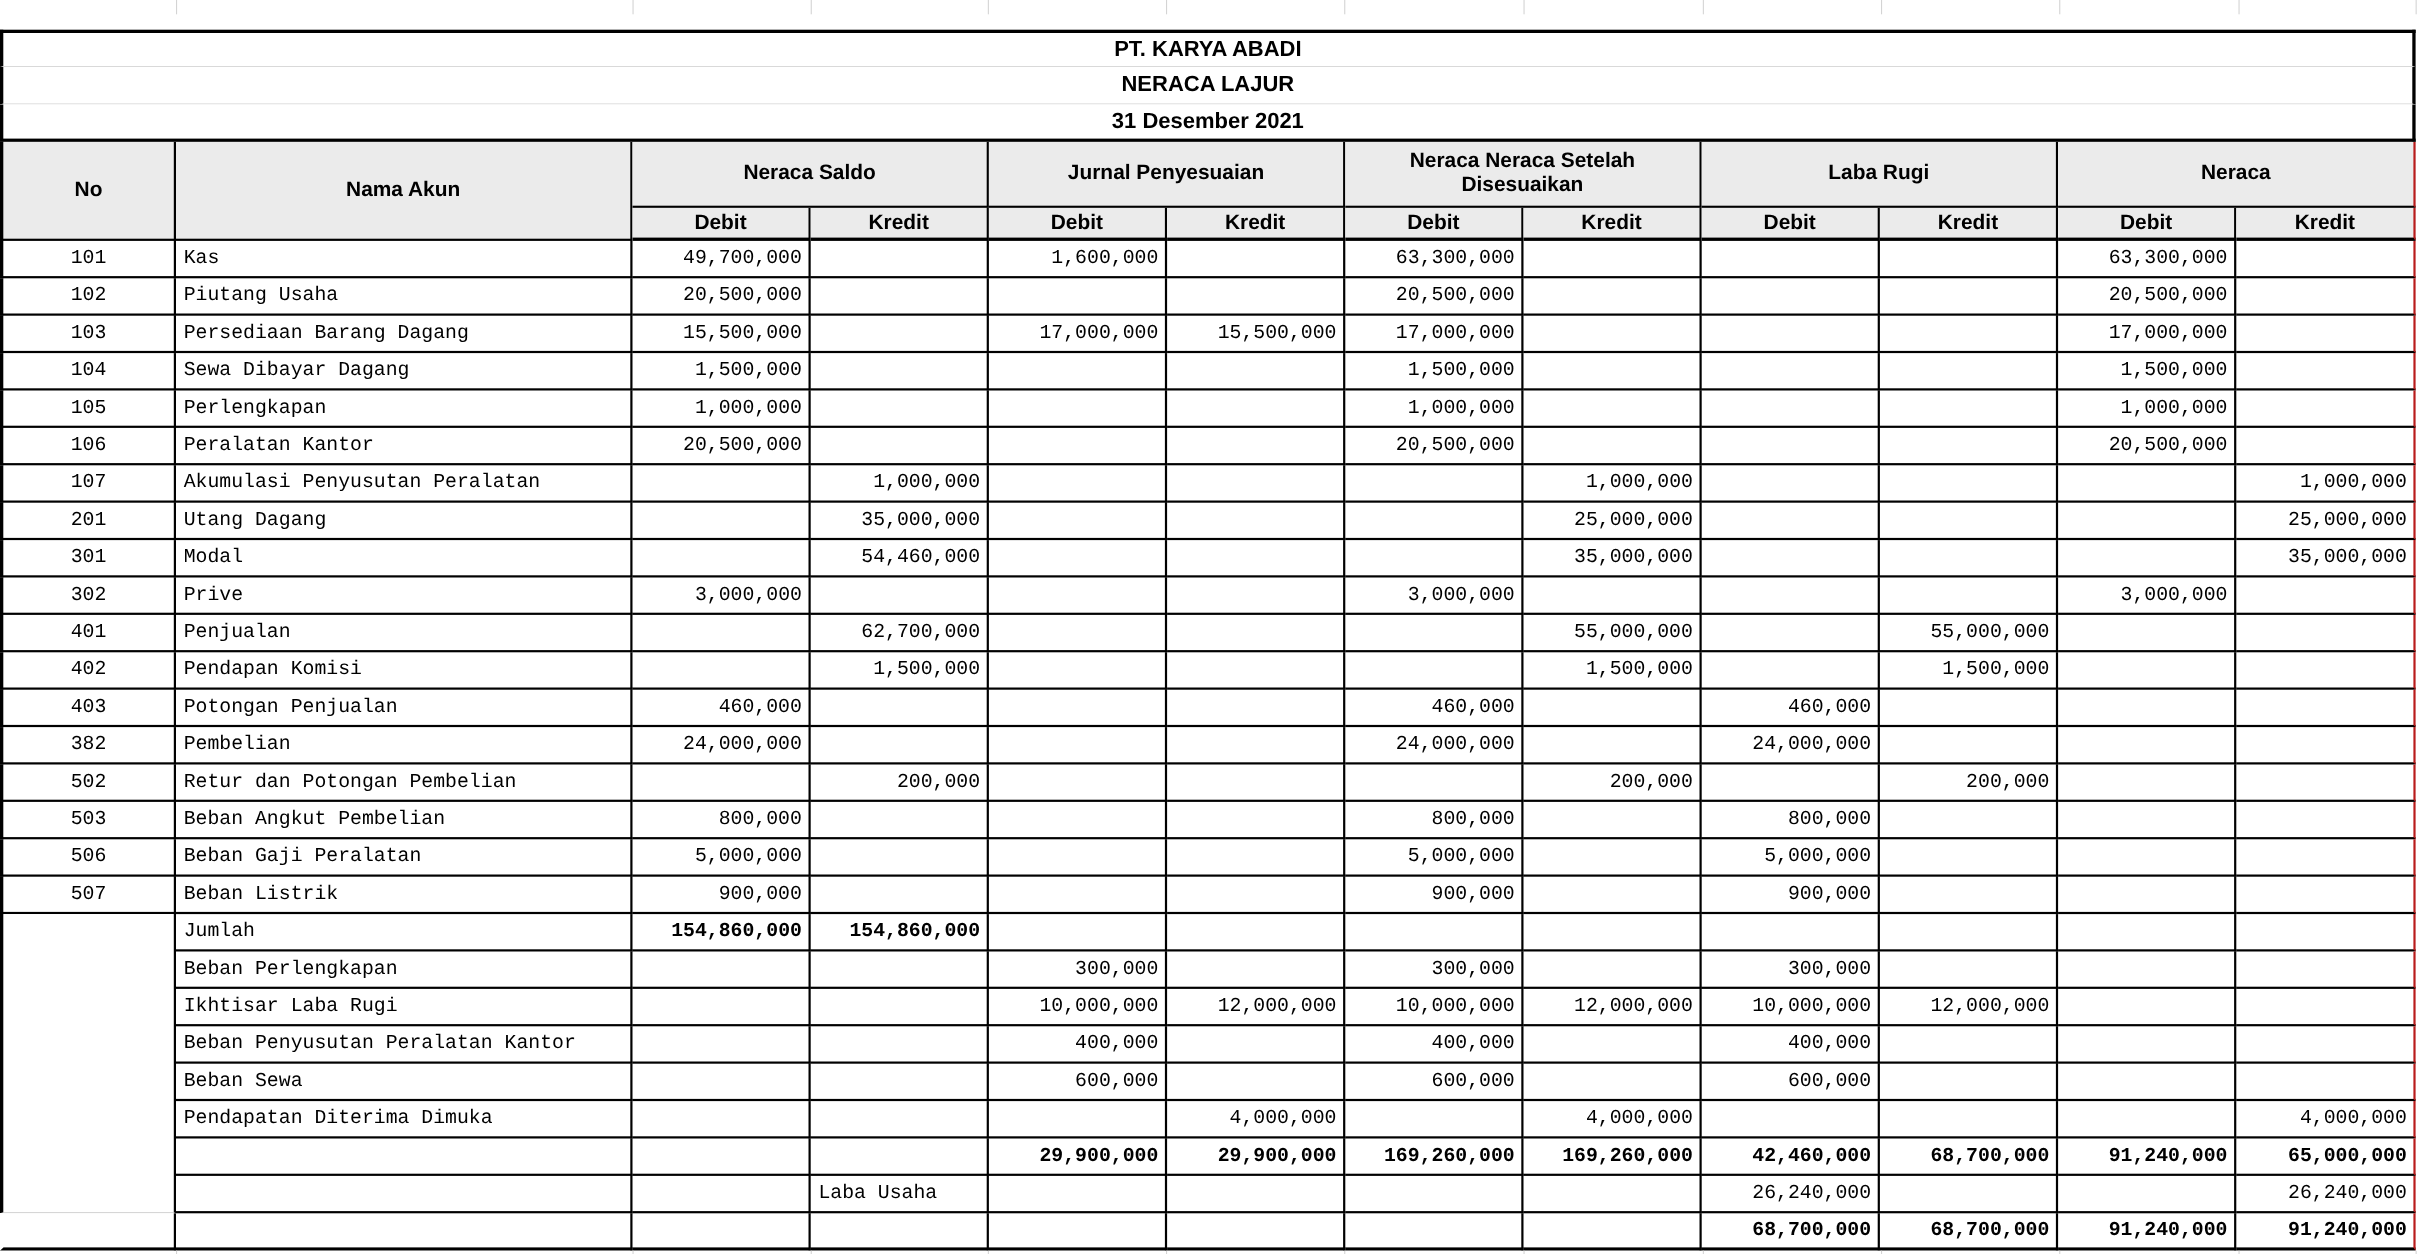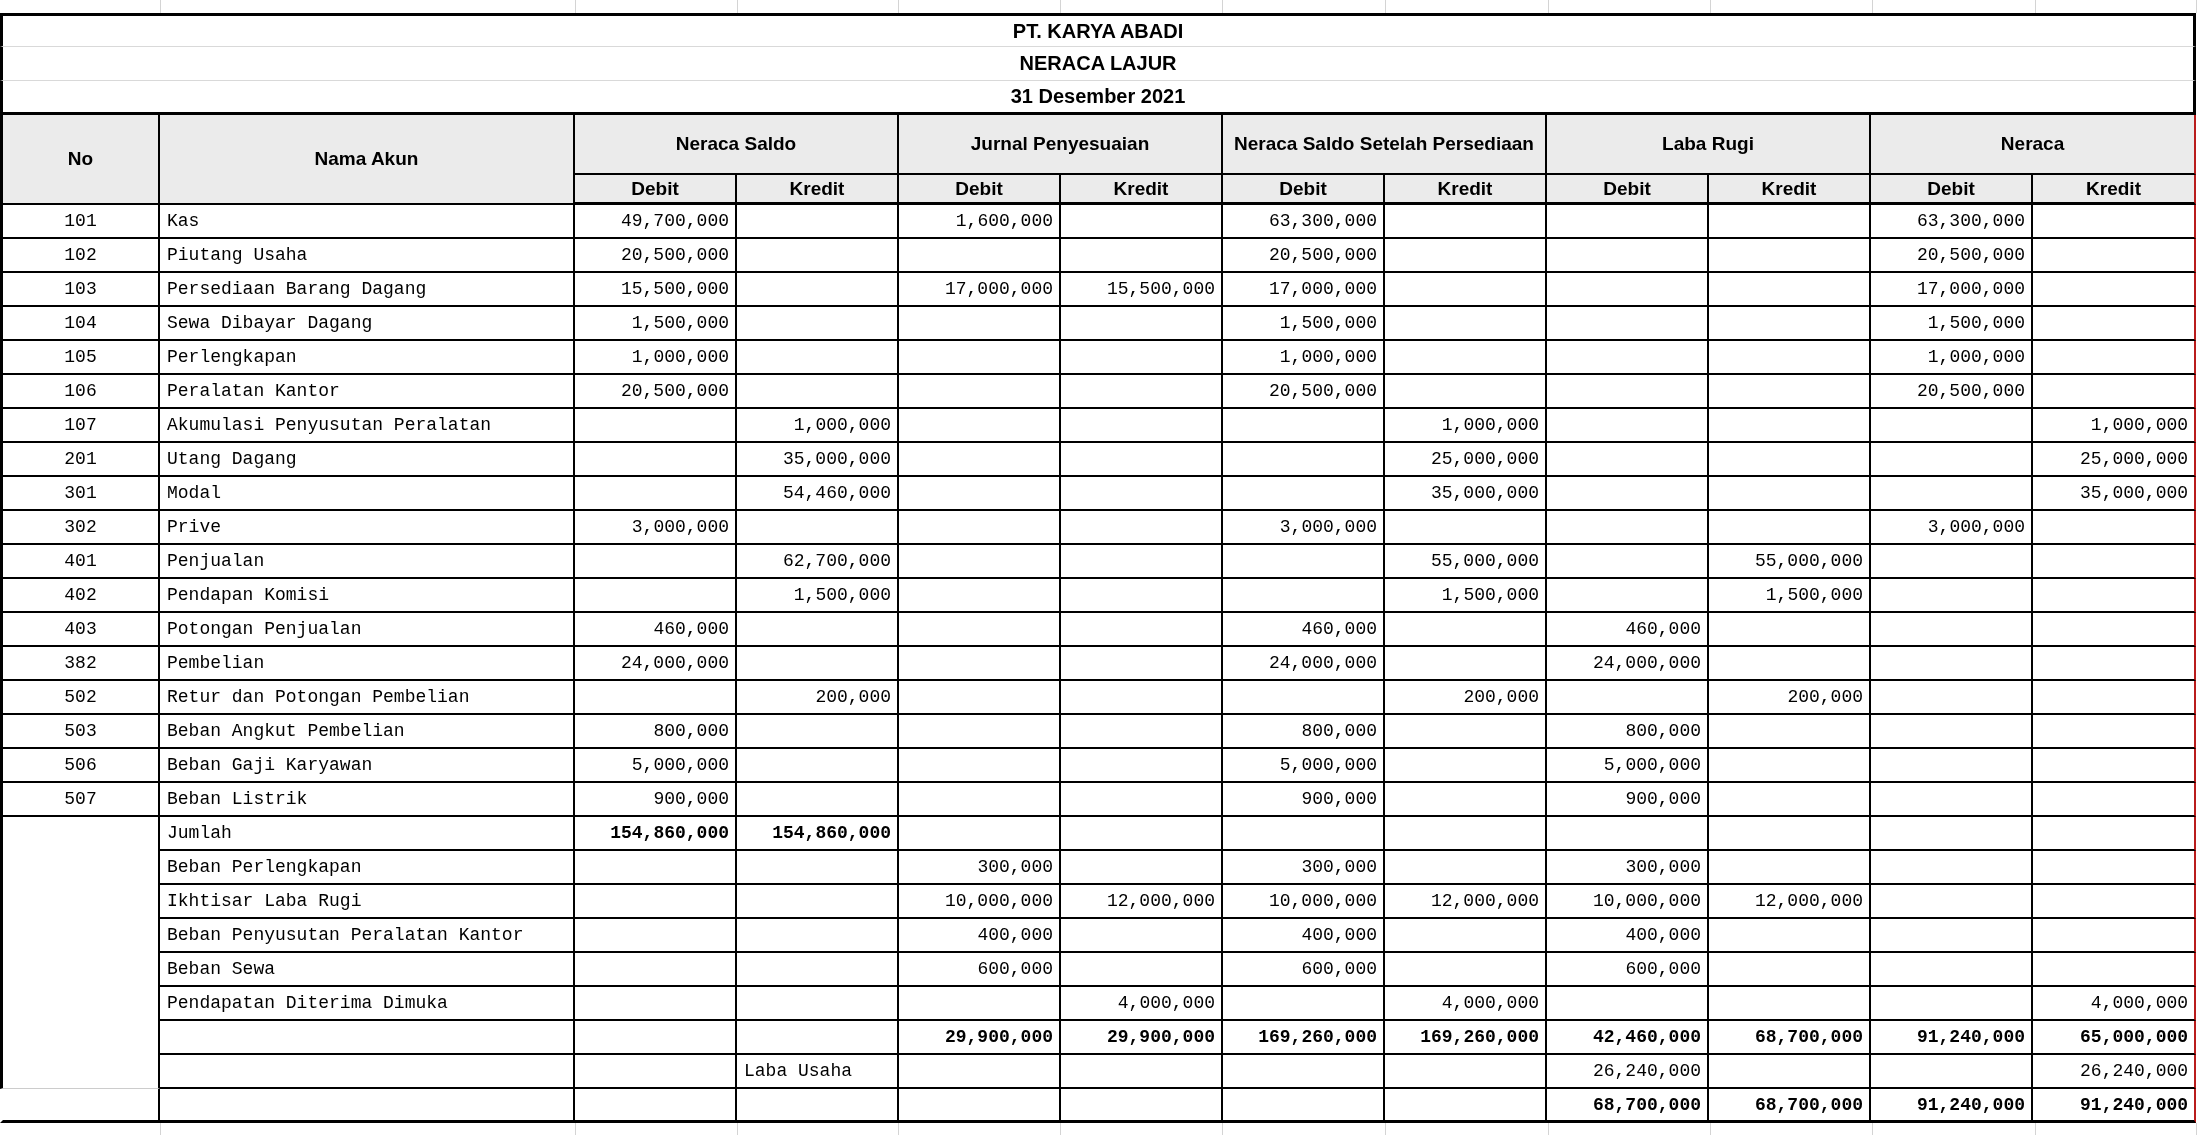--- a/index.html
+++ b/index.html
@@ -8,20 +8,21 @@
     font-family:"Liberation Sans", sans-serif;color:#000;
   }
   .sheet{position:relative;width:2202px;height:1140px;background:#fff;}
   .grid-strip{position:relative;width:2202px;background:#fff;}
   .grid-strip.top{height:13px;}
   .grid-strip.bottom{height:12px;}
   .gridline{position:absolute;top:0;bottom:0;width:1px;background:#d4d4d4;}
   table.ws{
     border-collapse:separate;border-spacing:0;table-layout:fixed;
     width:2196px;
+    margin-top:14px;
   }
   td{overflow:hidden;white-space:nowrap;box-sizing:border-box;
      border-right:2px solid #000;border-bottom:2px solid #000;
      font-size:18px;vertical-align:middle;}
   
   .r-title td{
     border-left:3px solid #000;border-right:3px solid #000;
     border-bottom:1px solid #d9d9d9;background:#fff;
     font-weight:bold;text-align:center;font-size:20px;height:34px;
   }
@@ -88,21 +89,21 @@
         <td colspan="12">NERACA LAJUR</td>
       </tr>
       <tr class="r-title last">
         <td colspan="12">31 Desember 2021</td>
       </tr>
       <tr class="r-ghead">
         <td rowspan="2" class="hc cl">No</td>
         <td rowspan="2" class="hc">Nama Akun</td>
         <td colspan="2" class="hc">Neraca Saldo</td>
         <td colspan="2" class="hc">Jurnal Penyesuaian</td>
-        <td colspan="2" class="hc wrapcell">Neraca Saldo Setelah Persediaan</td>
+        <td colspan="2" class="hc wrapcell">Neraca Neraca Setelah Disesuaikan</td>
         <td colspan="2" class="hc">Laba Rugi</td>
         <td colspan="2" class="hc cr">Neraca</td>
       </tr>
       <tr class="r-shead">
         <td class="hc">Debit</td>
         <td class="hc">Kredit</td>
         <td class="hc">Debit</td>
         <td class="hc">Kredit</td>
         <td class="hc">Debit</td>
         <td class="hc">Kredit</td>
@@ -332,21 +333,21 @@
           <td class="num"></td>
           <td class="num">800,000</td>
           <td class="num"></td>
           <td class="num">800,000</td>
           <td class="num"></td>
           <td class="num"></td>
           <td class="num cr"></td>
         </tr>
         <tr class="dr">
           <td class="no cl">506</td>
-          <td class="nm">Beban Gaji Karyawan</td>
+          <td class="nm">Beban Gaji Peralatan</td>
           <td class="num">5,000,000</td>
           <td class="num"></td>
           <td class="num"></td>
           <td class="num"></td>
           <td class="num">5,000,000</td>
           <td class="num"></td>
           <td class="num">5,000,000</td>
           <td class="num"></td>
           <td class="num"></td>
           <td class="num cr"></td>

